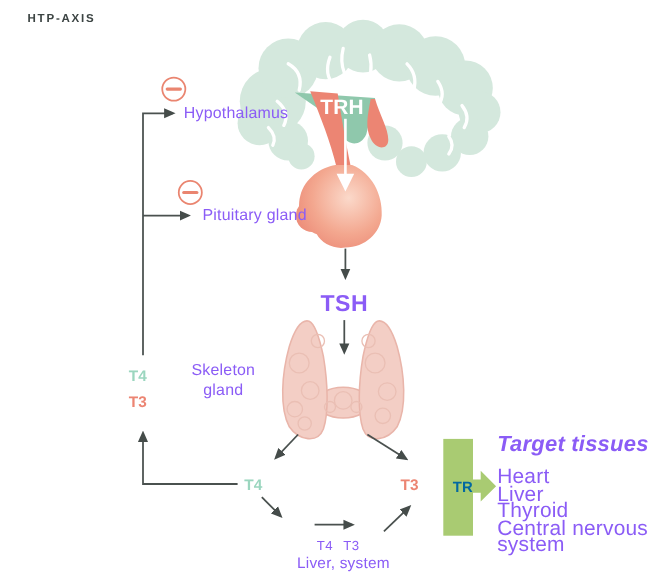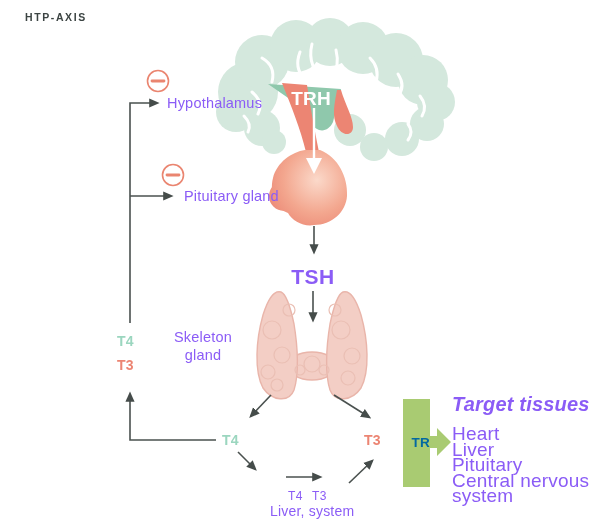--- a/index.html
+++ b/index.html
@@ -152,17 +152,17 @@
   <div class="lbl small" style="left:288px;top:488px;">T4</div>
   <div class="lbl small" style="left:312px;top:488px;">T3</div>
   <div class="lbl" style="left:270px;top:503px;font-size:14px;">Liver, system</div>
 
   <div class="lbl bold center" style="left:403px;top:435px;width:27px;font-size:13.5px;color:#0369a1;text-align:right;">TR</div>
 
   <div class="lbl bold" style="left:452px;top:396px;font-size:20px;font-style:italic;">Target tissues</div>
   <div class="lbl" style="left:452px;top:426px;">
     <div class="list-item">Heart</div>
     <div class="list-item">Liver</div>
-    <div class="list-item">Pituitary</div>
+    <div class="list-item">Thyroid</div>
     <div class="list-item">Central nervous system</div>
   </div>
 
 </div>
 
 </body></html>

